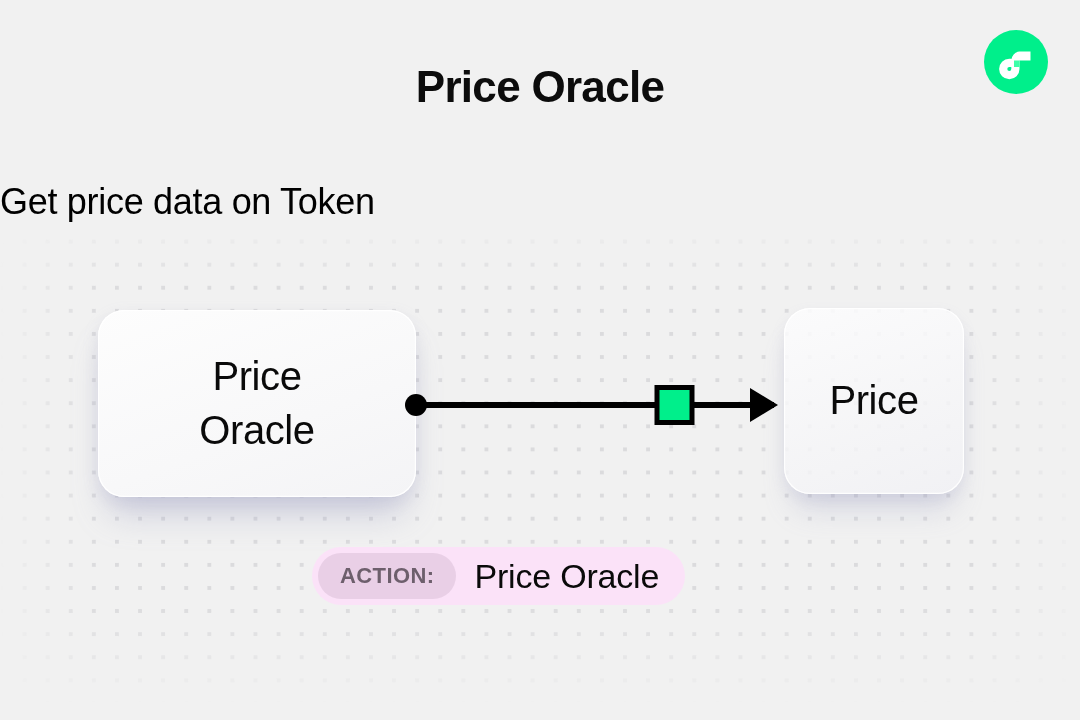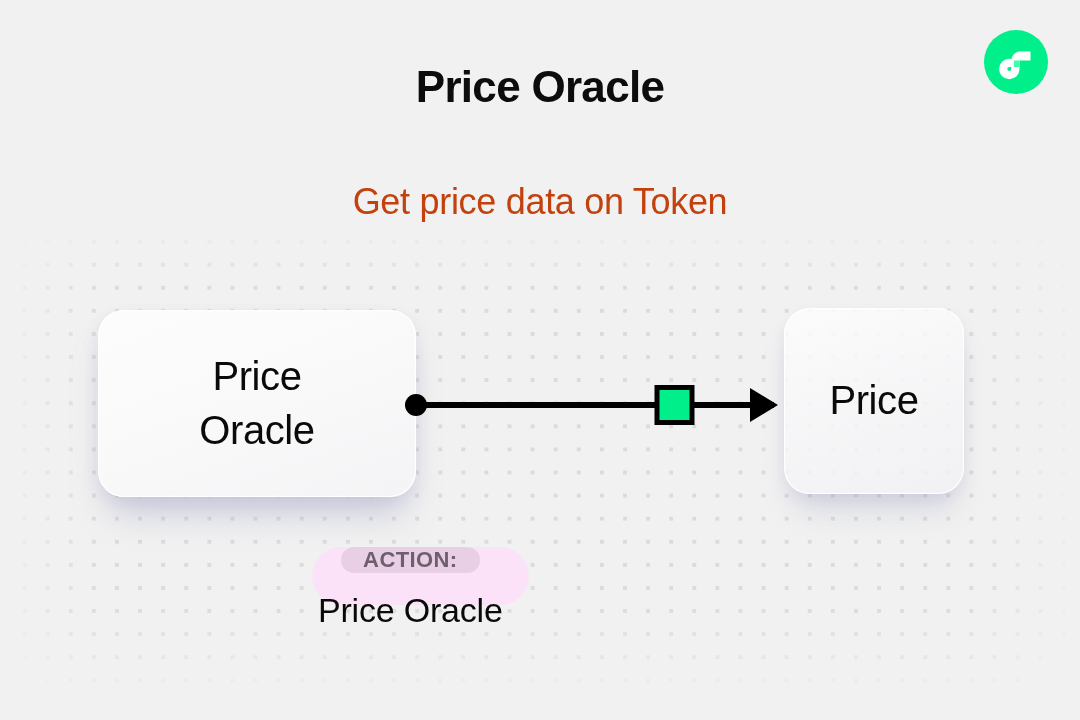--- a/index.html
+++ b/index.html
@@ -49,25 +49,24 @@
     font-weight: 700;
     letter-spacing: -0.7px;
     color: #0c0c0c;
   }
 
   #page-subtitle {
     position: absolute;
     top: 181px;
     left: 0;
     width: 1080px;
-    text-align: center;
     font-size: 36px;
     font-weight: 400;
     letter-spacing: -0.3px;
-    color: #c2410c;
+    color: #000000;
   }
 
   
   #brand-logo {
     position: absolute;
     top: 30px;
     right: 32px;
     width: 64px;
     height: 64px;
     border-radius: 50%;
@@ -136,21 +135,20 @@
     position: absolute;
     left: 312px;
     top: 547px;
     height: 58px;
     padding: 0 26px 0 6px;
     border-radius: 29px;
     background: #fbe2f8;
     display: flex;
     align-items: center;
     gap: 18px;
-    flex-direction: column;
   }
 
   #action-badge-tag {
     height: 46px;
     padding: 0 22px;
     border-radius: 23px;
     background: #e9cfe6;
     display: flex;
     align-items: center;
     font-size: 22px;

